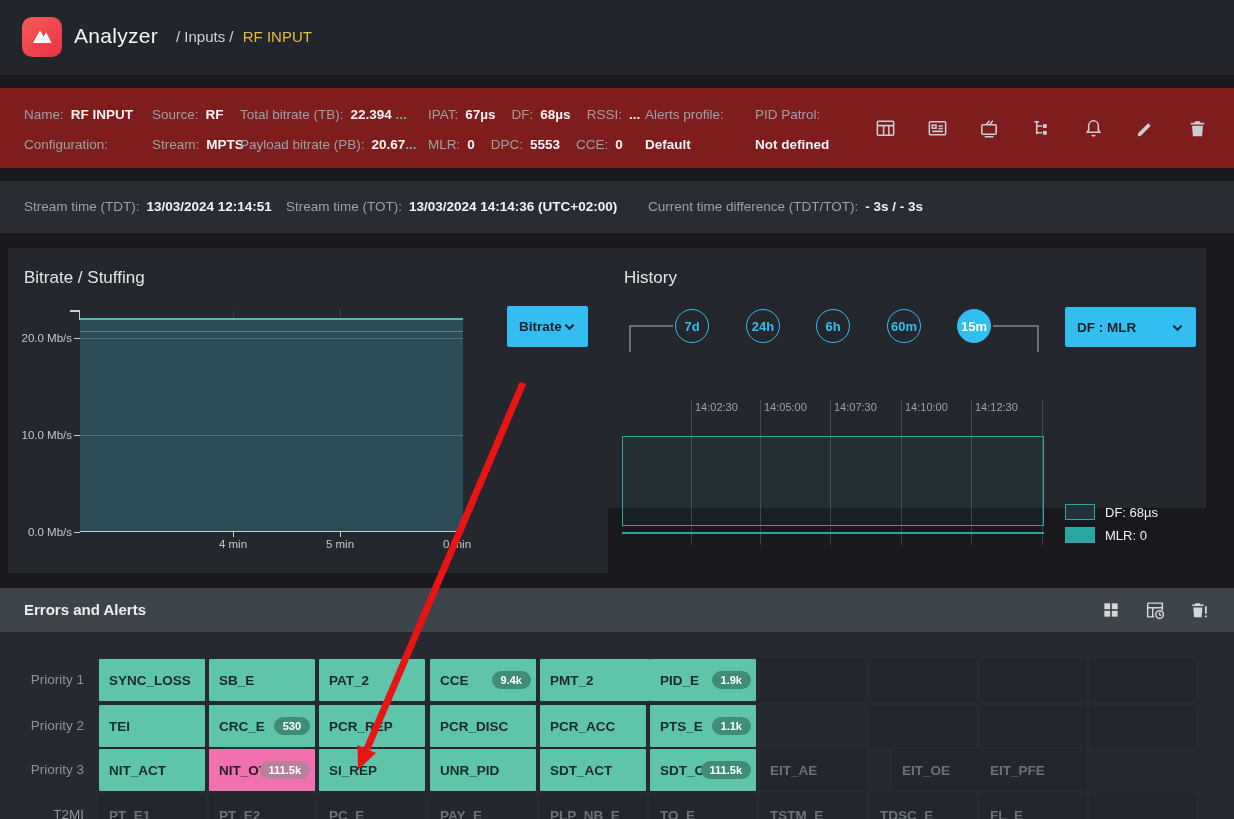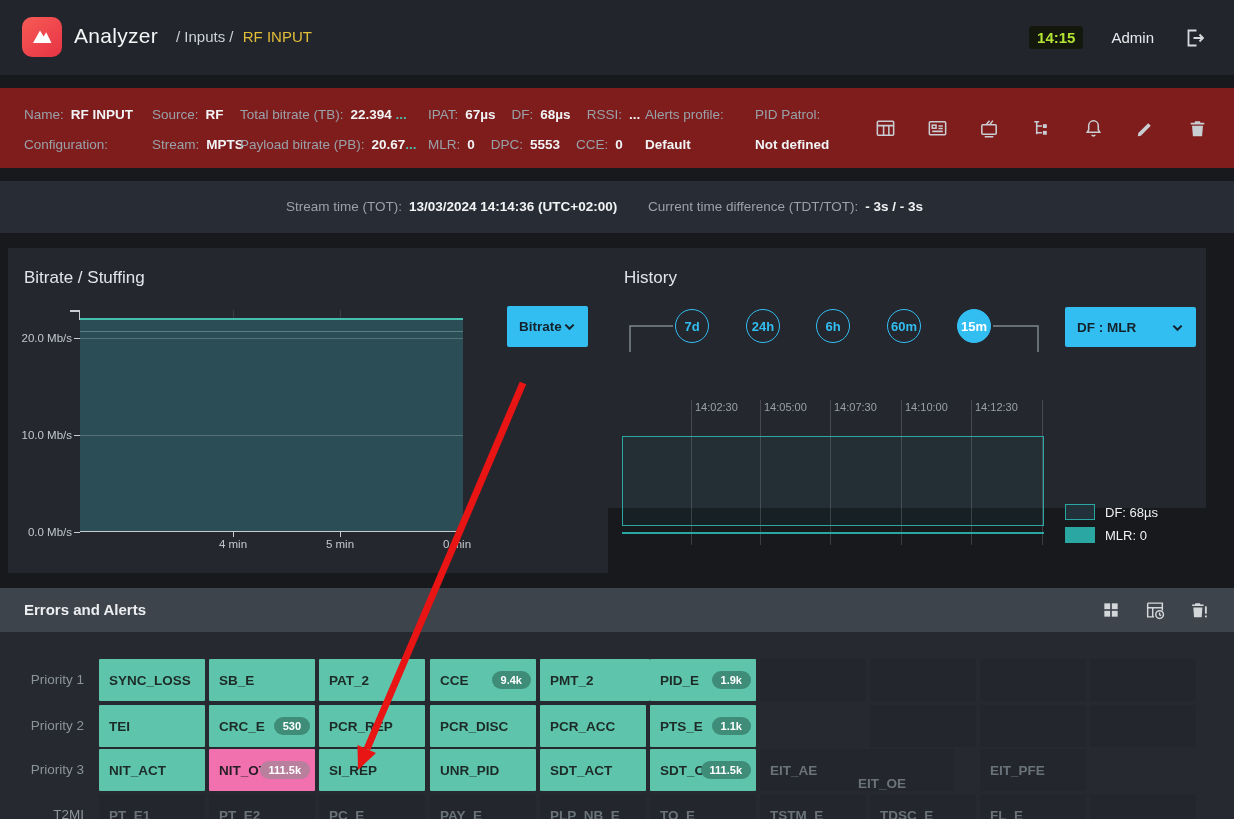--- a/index.html
+++ b/index.html
@@ -102,30 +102,20 @@
   <div class="logo">
     <svg class="ic" width="26" height="26" viewBox="0 0 26 26">
       <path d="M4 19 L11 6.5 L14.6 12.5 L17.2 8.2 L22.5 19 Z" fill="#ffffff"></path>
     </svg>
   </div>
   <div class="app-title">Analyzer</div>
   <div class="breadcrumb">
     <span>/ Inputs /</span>
     <span class="current">RF INPUT</span>
   </div>
-  <div class="header-right">
-    <span class="clock-badge">14:15</span>
-    <span class="user-name">Admin</span>
-    <span class="icon-btn">
-      <svg class="ic" width="24" height="24" viewBox="0 0 24 24" fill="none" stroke="#d7dadd" stroke-width="1.8">
-        <path d="M13.5 4.5 H5.5 v15 h8"></path>
-        <path d="M10.5 12 h9.5 M16.5 8.5 L20 12 l-3.5 3.5"></path>
-      </svg>
-    </span>
-  </div>
 </div>
 
 <div class="info-bar">
   <div class="info-col" style="left:24px">
     <div class="line"><span class="lbl">Name:</span><span class="val">RF INPUT</span></div>
     <div class="line"><span class="lbl">Configuration:</span></div>
   </div>
   <div class="info-col" style="left:152px">
     <div class="line"><span class="lbl">Source:</span><span class="val">RF</span></div>
     <div class="line"><span class="lbl">Stream:</span><span class="val">MPTS</span></div>
@@ -187,20 +177,23 @@
     <span class="icon-btn">
       <svg class="ic" width="23" height="23" viewBox="0 0 24 24" fill="#c9ced3">
         <path d="M9.5 4.5 h5 l0.6 1.5 h4 v1.8 H4.9 V6 h4z"></path>
         <path d="M6.3 9.2 h11.4 L16.8 20 H7.2 z"></path>
       </svg>
     </span>
   </div>
 </div>
 
 <div class="stream-bar">
+  <div class="stream-item" style="left:24px">
+    <span class="lbl">Stream time (TDT):</span><span class="val">13/03/2024 12:14:51</span>
+  </div>
   <div class="stream-item" style="left:286px">
     <span class="lbl">Stream time (TOT):</span><span class="val">13/03/2024 14:14:36 (UTC+02:00)</span>
   </div>
   <div class="stream-item" style="left:648px">
     <span class="lbl">Current time difference (TDT/TOT):</span><span class="val">- 3s / - 3s</span>
   </div>
 </div>
 
 <div class="panel" id="panel-bitrate">
   <div class="panel-title">Bitrate / Stuffing</div>
@@ -378,21 +371,21 @@
       <div class="cell ok" style="left: 540px; width: 106px;">
         <span>SDT_ACT</span>
       </div>
       <div class="cell ok" style="left: 650px; width: 106px;">
         <span>SDT_OTH</span>
         <span class="badge">111.5k</span>
       </div>
       <div class="cell off" style="left: 760px; width: 106px;">
         <span>EIT_AE</span>
       </div>
-      <div class="cell off" style="left: 848px; width: 106px; align-items: flex-end;">
+      <div class="cell off" style="left: 892px; width: 106px;">
         <span>EIT_OE</span>
       </div>
       <div class="cell off" style="left: 980px; width: 106px;">
         <span>EIT_PFE</span>
       </div>
     </div>
     <div class="err-row" style="top: 162px;">
       <div class="err-row-label">T2MI</div>
       <div class="cell off" style="left: 99px; width: 106px;">
         <span>PT_E1</span>

